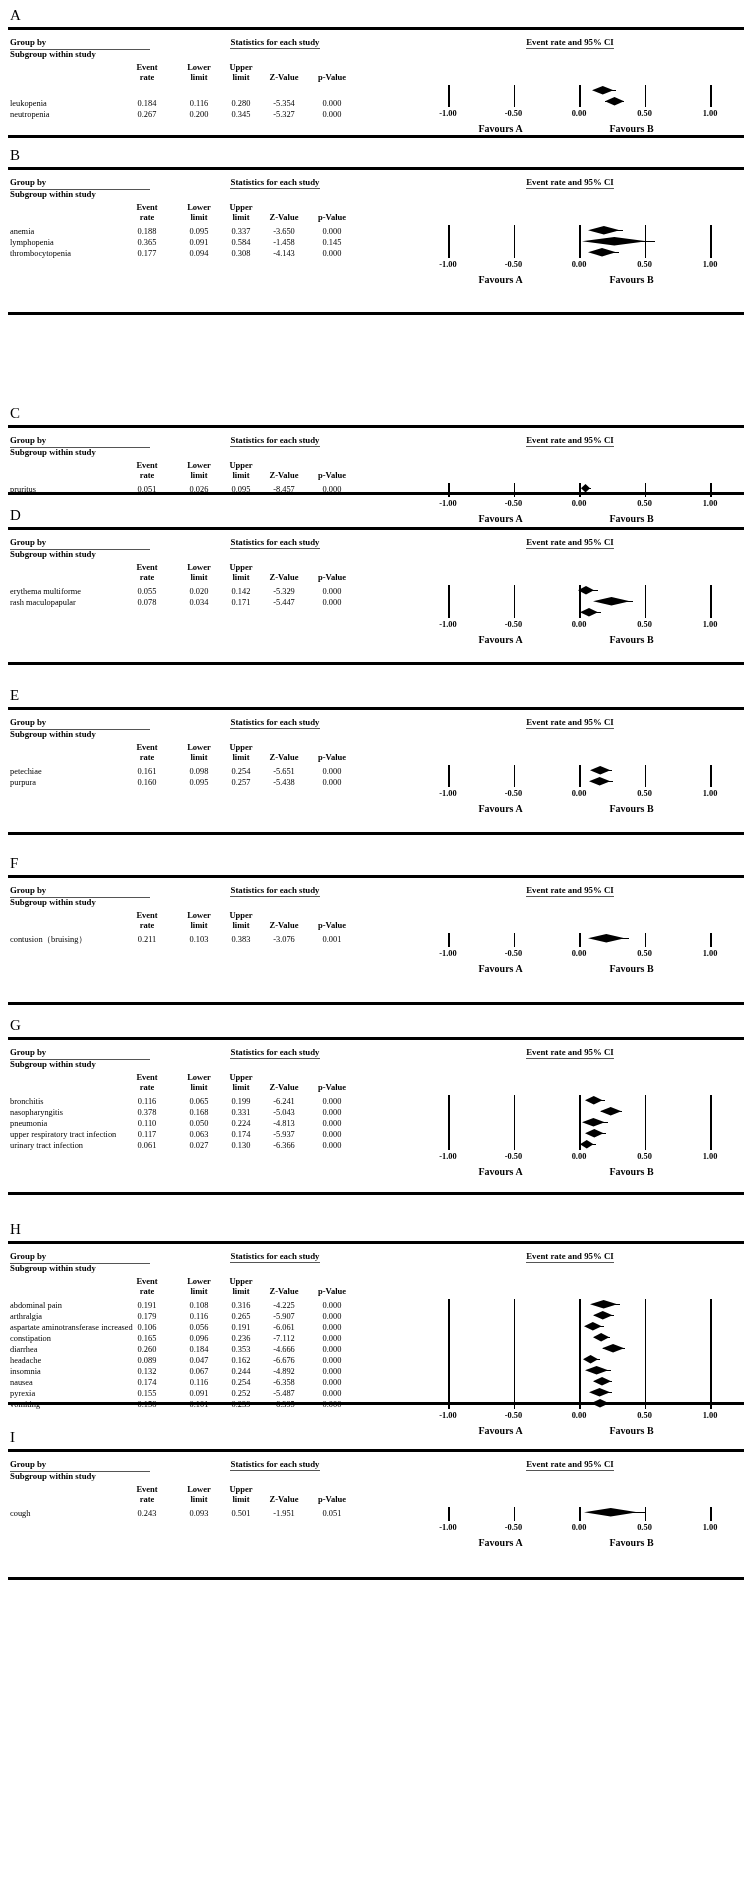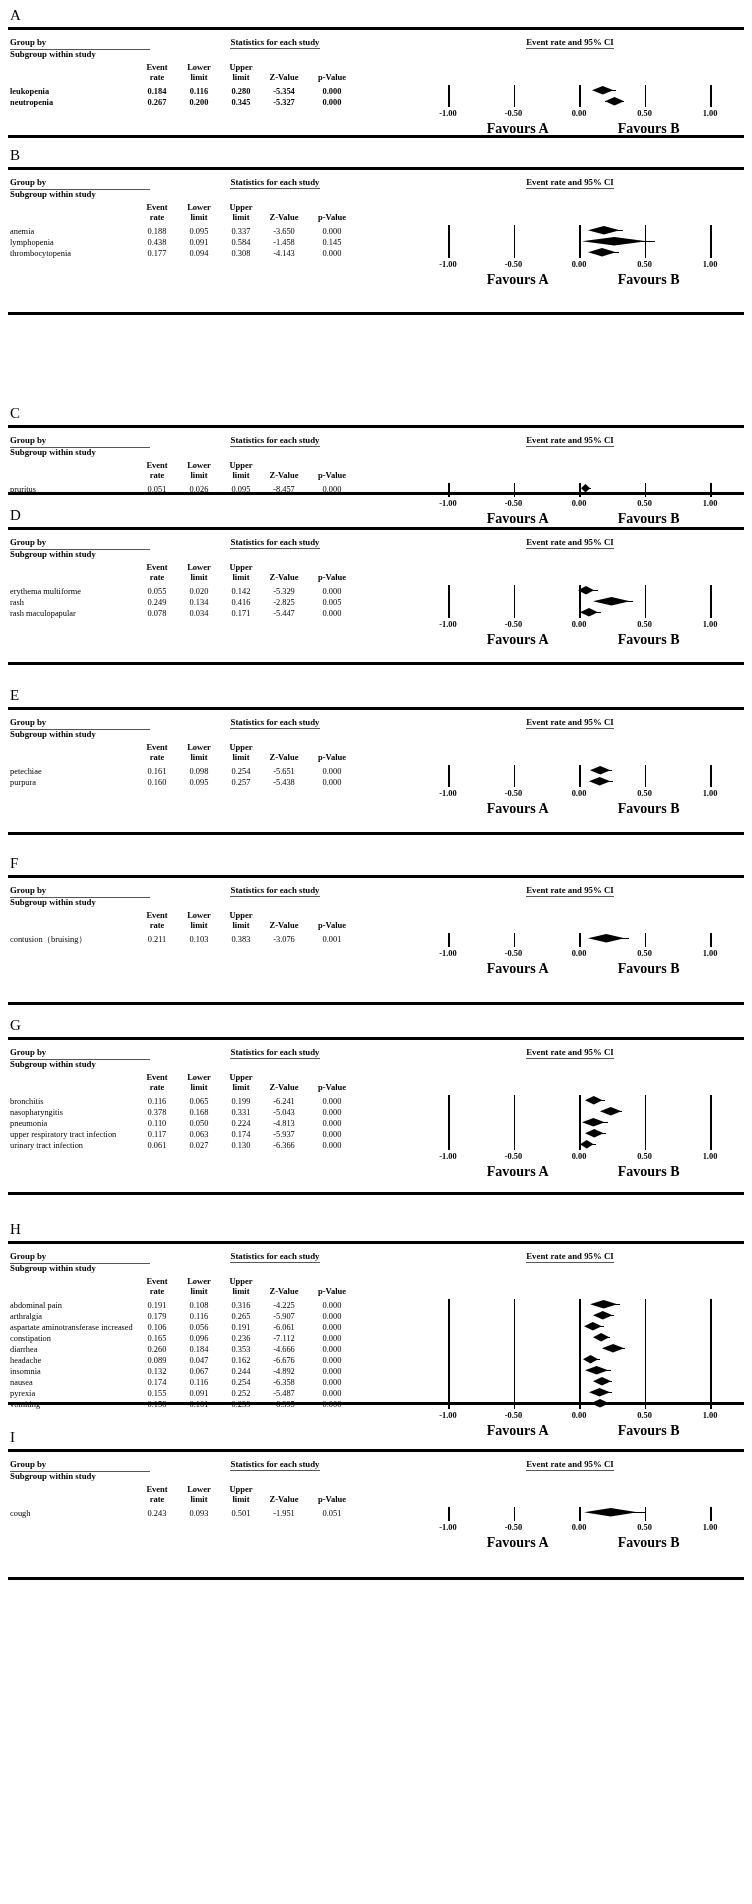--- a/index.html
+++ b/index.html
@@ -61,21 +61,21 @@
     font-weight:bold;font-size:8.8px;
   }
 
   .colhdr{position:relative;height:21px;margin-top:1px;}
   .colhdr .c{
     position:absolute;text-align:center;font-weight:bold;font-size:8.5px;
     line-height:10px;
   }
 
   
-  .col-er{left:139px;width:36px;}
+  .col-er{left:129px;width:36px;}
   .col-ll{left:181px;width:36px;}
   .col-ul{left:223px;width:36px;}
   .col-z {left:263px;width:42px;}
   .col-p {left:311px;width:42px;}
 
   .rows{position:relative;}
   .drow{position:relative;height:11px;}
   .drow .name{
     position:absolute;left:10px;top:0;
     font-size:8.4px;line-height:11px;white-space:nowrap;
@@ -95,22 +95,22 @@
     position:absolute;
     width:1.6px;background:#000;
   }
   .ticklabels{position:absolute;width:320px;height:12px;}
   .ticklabels span{
     position:absolute;text-align:center;width:40px;
     font-size:8.4px;font-weight:bold;line-height:12px;
   }
   .favours{position:absolute;width:320px;height:12px;}
   .favours span{
-    position:absolute;text-align:right;width:70px;
-    font-size:14px;font-weight:bold;line-height:12px;
+    position:absolute;text-align:left;width:70px;
+    font-size:10px;font-weight:bold;line-height:12px;
   }
   .whisker{position:absolute;height:1.6px;background:#000;}
 </style>
 </head>
 <body>
 
 <div class="page" id="page" style="height: 1904px;">
     <div class="panel" style="position:absolute;left:0;top:8px;width:752px;">
       <div class="panel-letter">A</div>
       <div class="rule"></div>
@@ -137,21 +137,21 @@
               <div>Upper</div>
               <div style="">limit</div>
             </div>
             <div class="c col-z">
               <div style="margin-top:10px;">Z-Value</div>
             </div>
             <div class="c col-p">
               <div style="margin-top:10px;">p-Value</div>
             </div>
           </div>
-          <div class="rows" style="margin-top:3px;font-weight:bold;">
+          <div class="rows" style="margin-top:15px;">
             <div class="drow">
               <span class="name">leukopenia</span>
               <span class="v col-er">0.184</span>
               <span class="v col-ll">0.116</span>
               <span class="v col-ul">0.280</span>
               <span class="v col-z">-5.354</span>
               <span class="v col-p">0.000</span>
             </div>
             <div class="drow">
               <span class="name">neutropenia</span>
@@ -229,21 +229,21 @@
             <div class="drow">
               <span class="name">anemia</span>
               <span class="v col-er">0.188</span>
               <span class="v col-ll">0.095</span>
               <span class="v col-ul">0.337</span>
               <span class="v col-z">-3.650</span>
               <span class="v col-p">0.000</span>
             </div>
             <div class="drow">
               <span class="name">lymphopenia</span>
-              <span class="v col-er">0.438</span>
+              <span class="v col-er">0.365</span>
               <span class="v col-ll">0.091</span>
               <span class="v col-ul">0.584</span>
               <span class="v col-z">-1.458</span>
               <span class="v col-p">0.145</span>
             </div>
             <div class="drow">
               <span class="name">thrombocytopenia</span>
               <span class="v col-er">0.177</span>
               <span class="v col-ll">0.094</span>
               <span class="v col-ul">0.308</span>
@@ -390,28 +390,20 @@
           <div class="rows" style="margin-top:3px;">
             <div class="drow">
               <span class="name">erythema multiforme</span>
               <span class="v col-er">0.055</span>
               <span class="v col-ll">0.020</span>
               <span class="v col-ul">0.142</span>
               <span class="v col-z">-5.329</span>
               <span class="v col-p">0.000</span>
             </div>
             <div class="drow">
-              <span class="name">rash</span>
-              <span class="v col-er">0.249</span>
-              <span class="v col-ll">0.134</span>
-              <span class="v col-ul">0.416</span>
-              <span class="v col-z">-2.825</span>
-              <span class="v col-p">0.005</span>
-            </div>
-            <div class="drow">
               <span class="name">rash maculopapular</span>
               <span class="v col-er">0.078</span>
               <span class="v col-ll">0.034</span>
               <span class="v col-ul">0.171</span>
               <span class="v col-z">-5.447</span>
               <span class="v col-p">0.000</span>
             </div>
           </div>
         </div>
         <div class="plot" style="top:47px;height:63px;">

